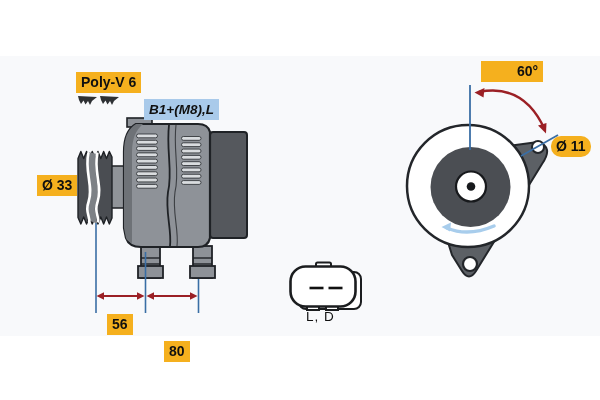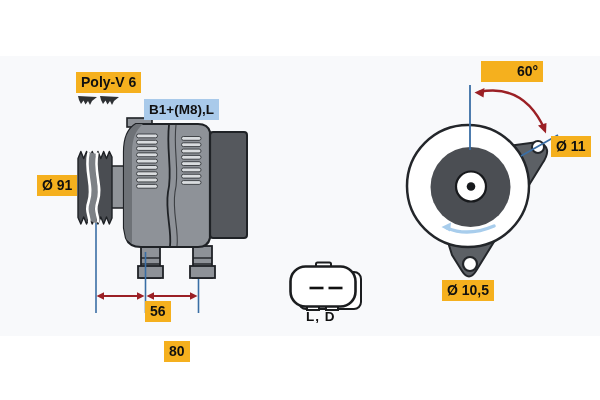--- a/index.html
+++ b/index.html
@@ -4,21 +4,21 @@
 <style>
   html,body{margin:0;padding:0;}
   body{width:600px;height:400px;position:relative;background:#ffffff;overflow:hidden;
        font-family:"Liberation Sans",sans-serif;}
   .canvas{position:absolute;left:0;top:0;width:600px;height:400px;}
   .panel-tint{position:absolute;left:0;top:56px;width:600px;height:280px;background:#f8f9fb;}
   svg{position:absolute;left:0;top:0;}
   .tag{position:absolute;background:#f5b01e;color:#101010;font-weight:bold;font-size:14px;
        line-height:19px;padding:1px 5px;white-space:nowrap;}
   .tag-blue{background:#a9caea;font-size:13.5px;}
-  .plain-label{position:absolute;color:#111;font-weight:bold;font-size:13.5px;white-space:nowrap;letter-spacing:1px;}
+  .plain-label{position:absolute;color:#111;font-weight:normal;font-size:13.5px;white-space:nowrap;letter-spacing:1px;}
 </style>
 </head>
 <body>
 
 <div class="canvas">
   <div class="panel-tint"></div>
 
   <svg width="600" height="400" viewBox="0 0 600 400">
 
     <g>
@@ -126,21 +126,20 @@
       <rect x="316" y="262.5" width="15" height="7" rx="1.5" fill="#ffffff" stroke="#1b1d1f" stroke-width="2"></rect>
       <rect x="307" y="302" width="12" height="8" fill="#ffffff" stroke="#1b1d1f" stroke-width="2"></rect>
       <rect x="326" y="302" width="12" height="8" fill="#ffffff" stroke="#1b1d1f" stroke-width="2"></rect>
       <rect x="290.5" y="266.5" width="65" height="40" rx="15" fill="#ffffff" stroke="#1b1d1f" stroke-width="2.6"></rect>
       <line x1="309.5" y1="288" x2="323.5" y2="288" stroke="#111111" stroke-width="2.6"></line>
       <line x1="328.5" y1="288" x2="342.5" y2="288" stroke="#111111" stroke-width="2.6"></line>
     </g>
   </svg>
 
   <div class="tag" style="left:76px;top:72px;">Poly-V 6</div>
-  <div class="tag tag-blue" style="left:144px;top:99px;">B1+(M8),L</div>
-  <div class="tag" style="left:37px;top:175px;">Ø 91</div>
-  <div class="tag" style="left:107px;top:301px;margin-left:38px;">56</div>
+  <div class="tag tag-blue" style="left:144px;top:99px;font-style:italic;">B1+(M8),L</div>
+  <div class="tag" style="left:37px;top:175px;">Ø 33</div>
+  <div class="tag" style="left:107px;top:314px;">56</div>
   <div class="tag" style="left:164px;top:301px;margin-top:40px;">80</div>
   <div class="tag" style="left:481px;top:61px;padding-left:36px;">60°</div>
-  <div class="tag" style="left:551px;top:136px;">Ø 11</div>
-  <div class="tag" style="left:442px;top:280px;">Ø 10,5</div>
+  <div class="tag" style="left:551px;top:136px;border-radius:10px;">Ø 11</div>
   <div class="plain-label" style="left:306px;top:309px;">L, D</div>
 </div>
 
 </body></html>

